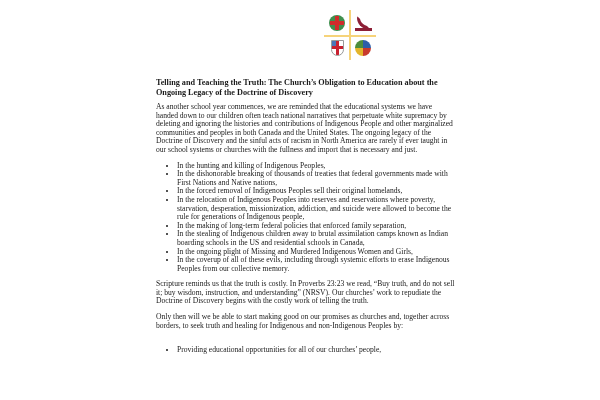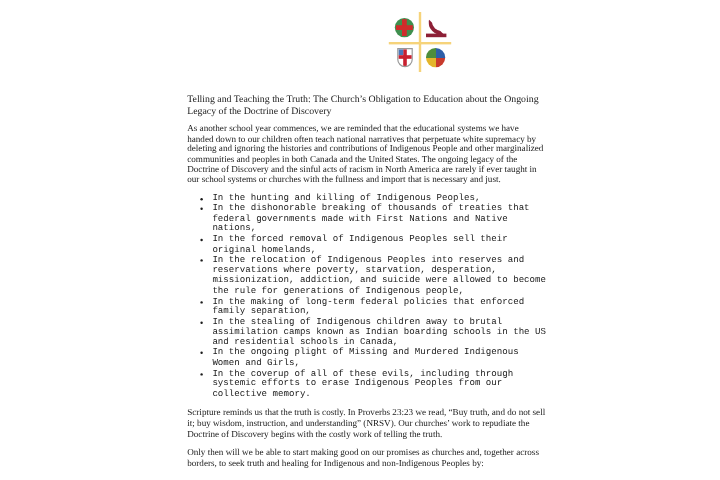--- a/index.html
+++ b/index.html
@@ -40,23 +40,23 @@
   .em2 { left: 31px; top: 4px; width: 17px; height: 18px; }
   .em2 .arc { position: absolute; left: 2px; top: 2px; width: 13px; height: 13px; border: 3px solid #8d1f36; border-right-color: transparent; border-top-color: transparent; border-radius: 2px 2px 2px 12px; box-sizing: border-box; }
   .em2 .bar { position: absolute; left: 0; top: 14px; width: 17px; height: 3px; background: #8d1f36; }
   .em3 { left: 7px; top: 30px; width: 13px; height: 16px; background: #fff; border: 1px solid #999; border-radius: 0 0 7px 7px; box-sizing: border-box; overflow: hidden; }
   .em3::before { content: ""; position: absolute; left: 4px; top: 0; width: 3px; height: 16px; background: #c8202f; }
   .em3::after { content: ""; position: absolute; left: 0; top: 5px; width: 13px; height: 3px; background: #c8202f; }
   .em3 .canton { position: absolute; left: 0; top: 0; width: 4px; height: 5px; background: #4a76b8; }
   .em4 { left: 31px; top: 30px; border-radius: 50%; background: conic-gradient(#2d5ea8 0 25%, #c83a2c 25% 50%, #e3b52b 50% 75%, #4d8d3b 75% 100%); }
 
   .doc { position: absolute; left: 156px; top: 78px; width: 300px; font-size: 7.6px; line-height: 8.6px; }
-  .title { font-weight: normal; font-size: 8.2px; line-height: 9.5px; margin: 0 0 6px 0; }
+  .title { font-weight: bold; font-size: 8.2px; line-height: 9.5px; margin: 0 0 6px 0; }
   p { margin: 0 0 7px 0; }
-  ul { margin: 0 0 7px 0; padding-left: 21px; list-style: disc; font-family: Liberation Mono, monospace; }
+  ul { margin: 0 0 7px 0; padding-left: 21px; list-style: disc; }
   li { margin: 0; padding-left: 0; }
   li::marker { font-size: 7px; }
 </style>
 </head>
 <body>
 
 <div class="logo">
   <div class="emblems">
     <div class="cross-v"></div>
     <div class="cross-h"></div>

